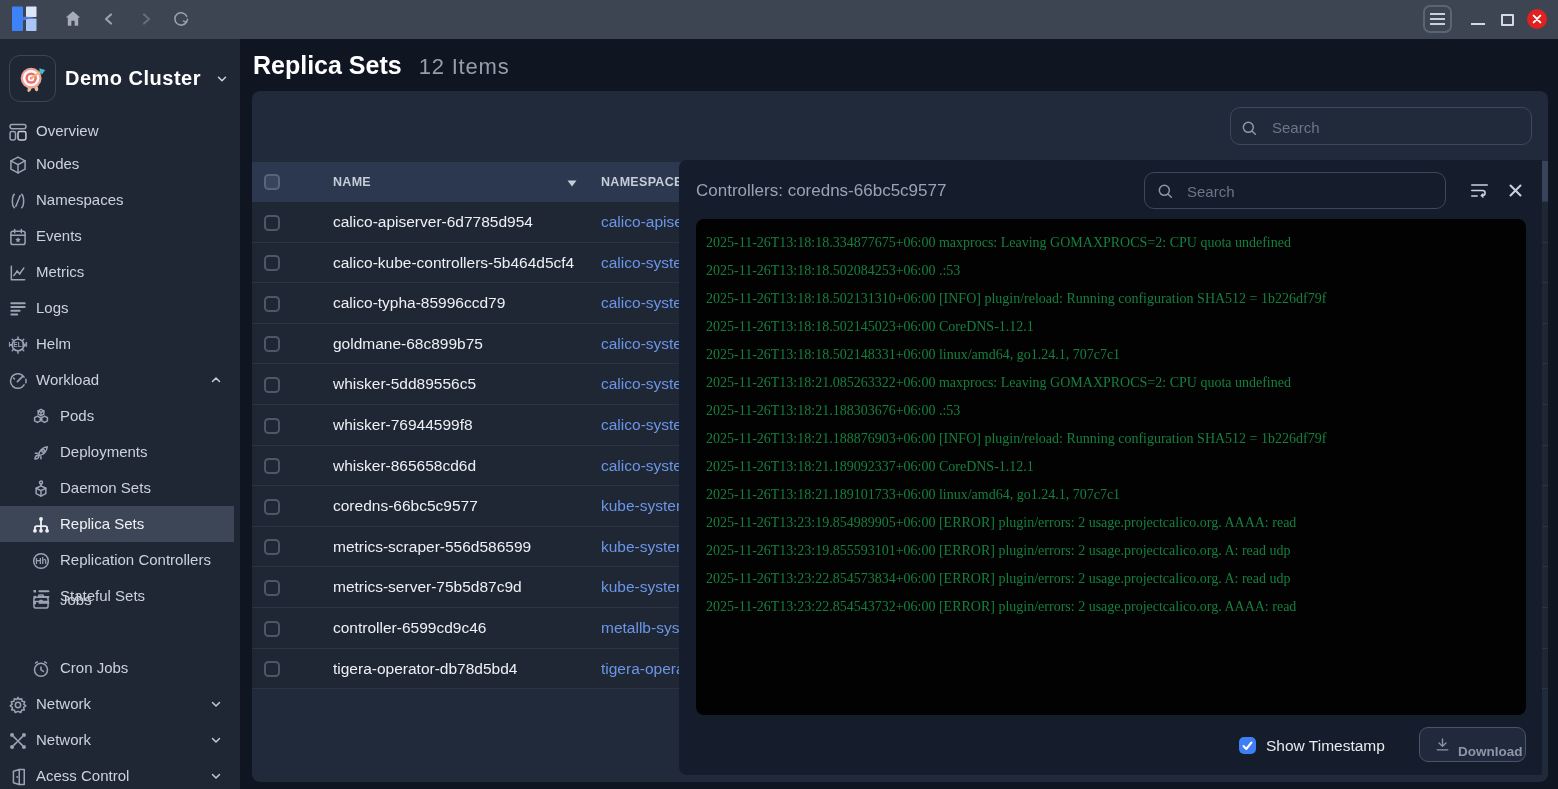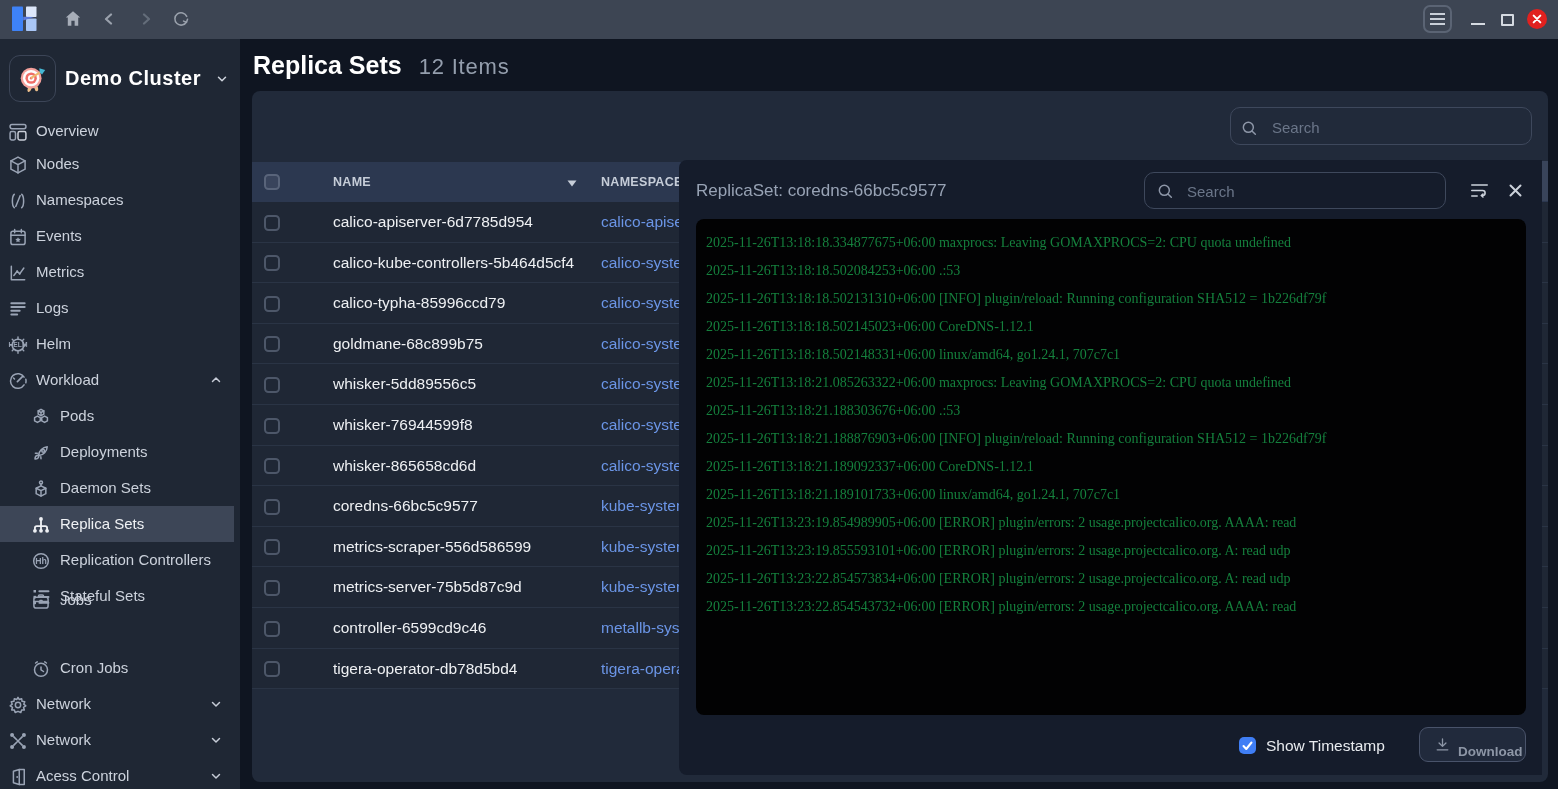--- a/index.html
+++ b/index.html
@@ -369,21 +369,21 @@
       </div>
       <div class="trow" style="top:557.6000000000001px">
         <div class="cb"></div>
         <div class="cname">tigera-operator-db78d5bd4</div>
         <div class="cns">tigera-operator</div>
       </div>
     </div>
 </div>
 
 <div class="logpanel"></div>
-<div class="lp-title" style="left:696px; top:181px; position:absolute; z-index:6;">ReplicaSet: coredns-66bc5c9577</div>
+<div class="lp-title" style="left:696px; top:181px; position:absolute; z-index:6;">Controllers: coredns-66bc5c9577</div>
 <div class="lp-search">
   <svg style="position:absolute;left:12px;top:10px;" width="16" height="16" viewBox="0 0 24 24" fill="none" stroke="#8e97a8" stroke-width="2.2" stroke-linecap="round">
       <circle cx="11" cy="11" r="7.5"></circle>
       <path d="M16.8 16.8 L21.5 21.5"></path>
     </svg>
   <span>Search</span>
 </div>
 <svg style="position:absolute;left:1469px;top:182px;z-index:6;" width="21" height="17" viewBox="0 0 24 22" fill="none" stroke="#ccd2db" stroke-width="2" stroke-linecap="round" stroke-linejoin="round">
     <path d="M2 4 H22"></path>
     <path d="M2 11 H16 A3.2 3.2 0 1 1 16 17.5 H14.5"></path>

